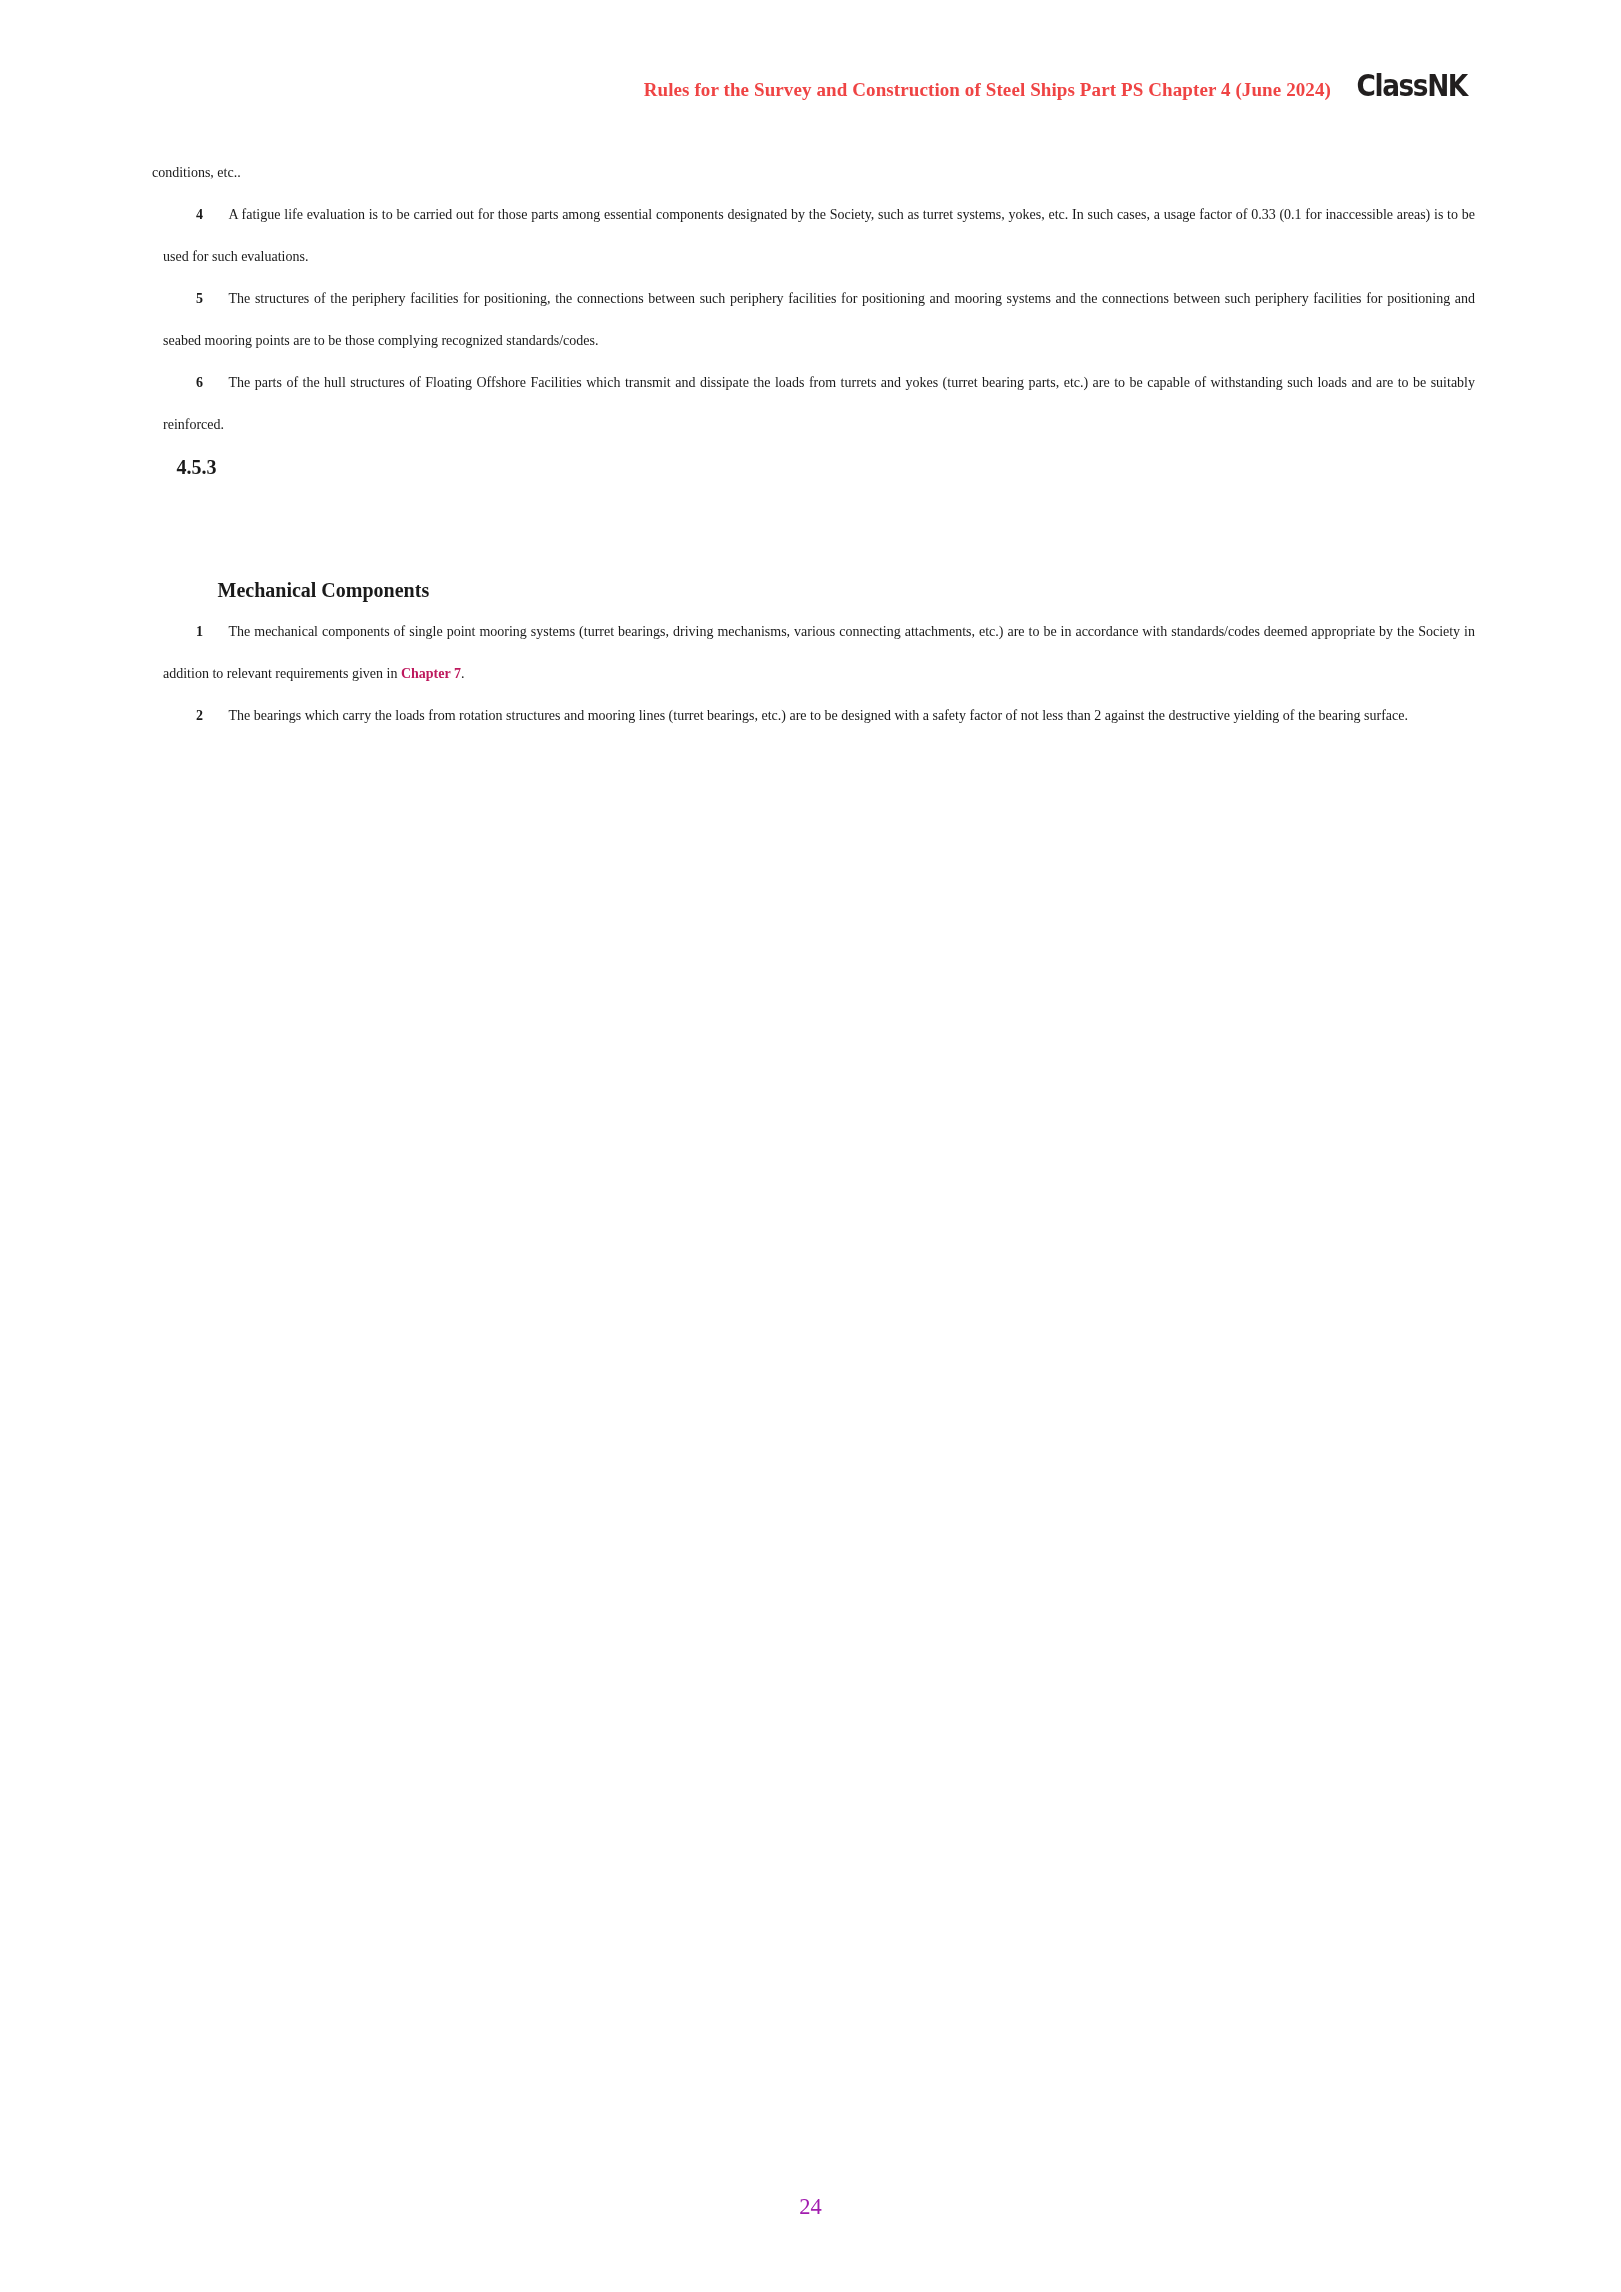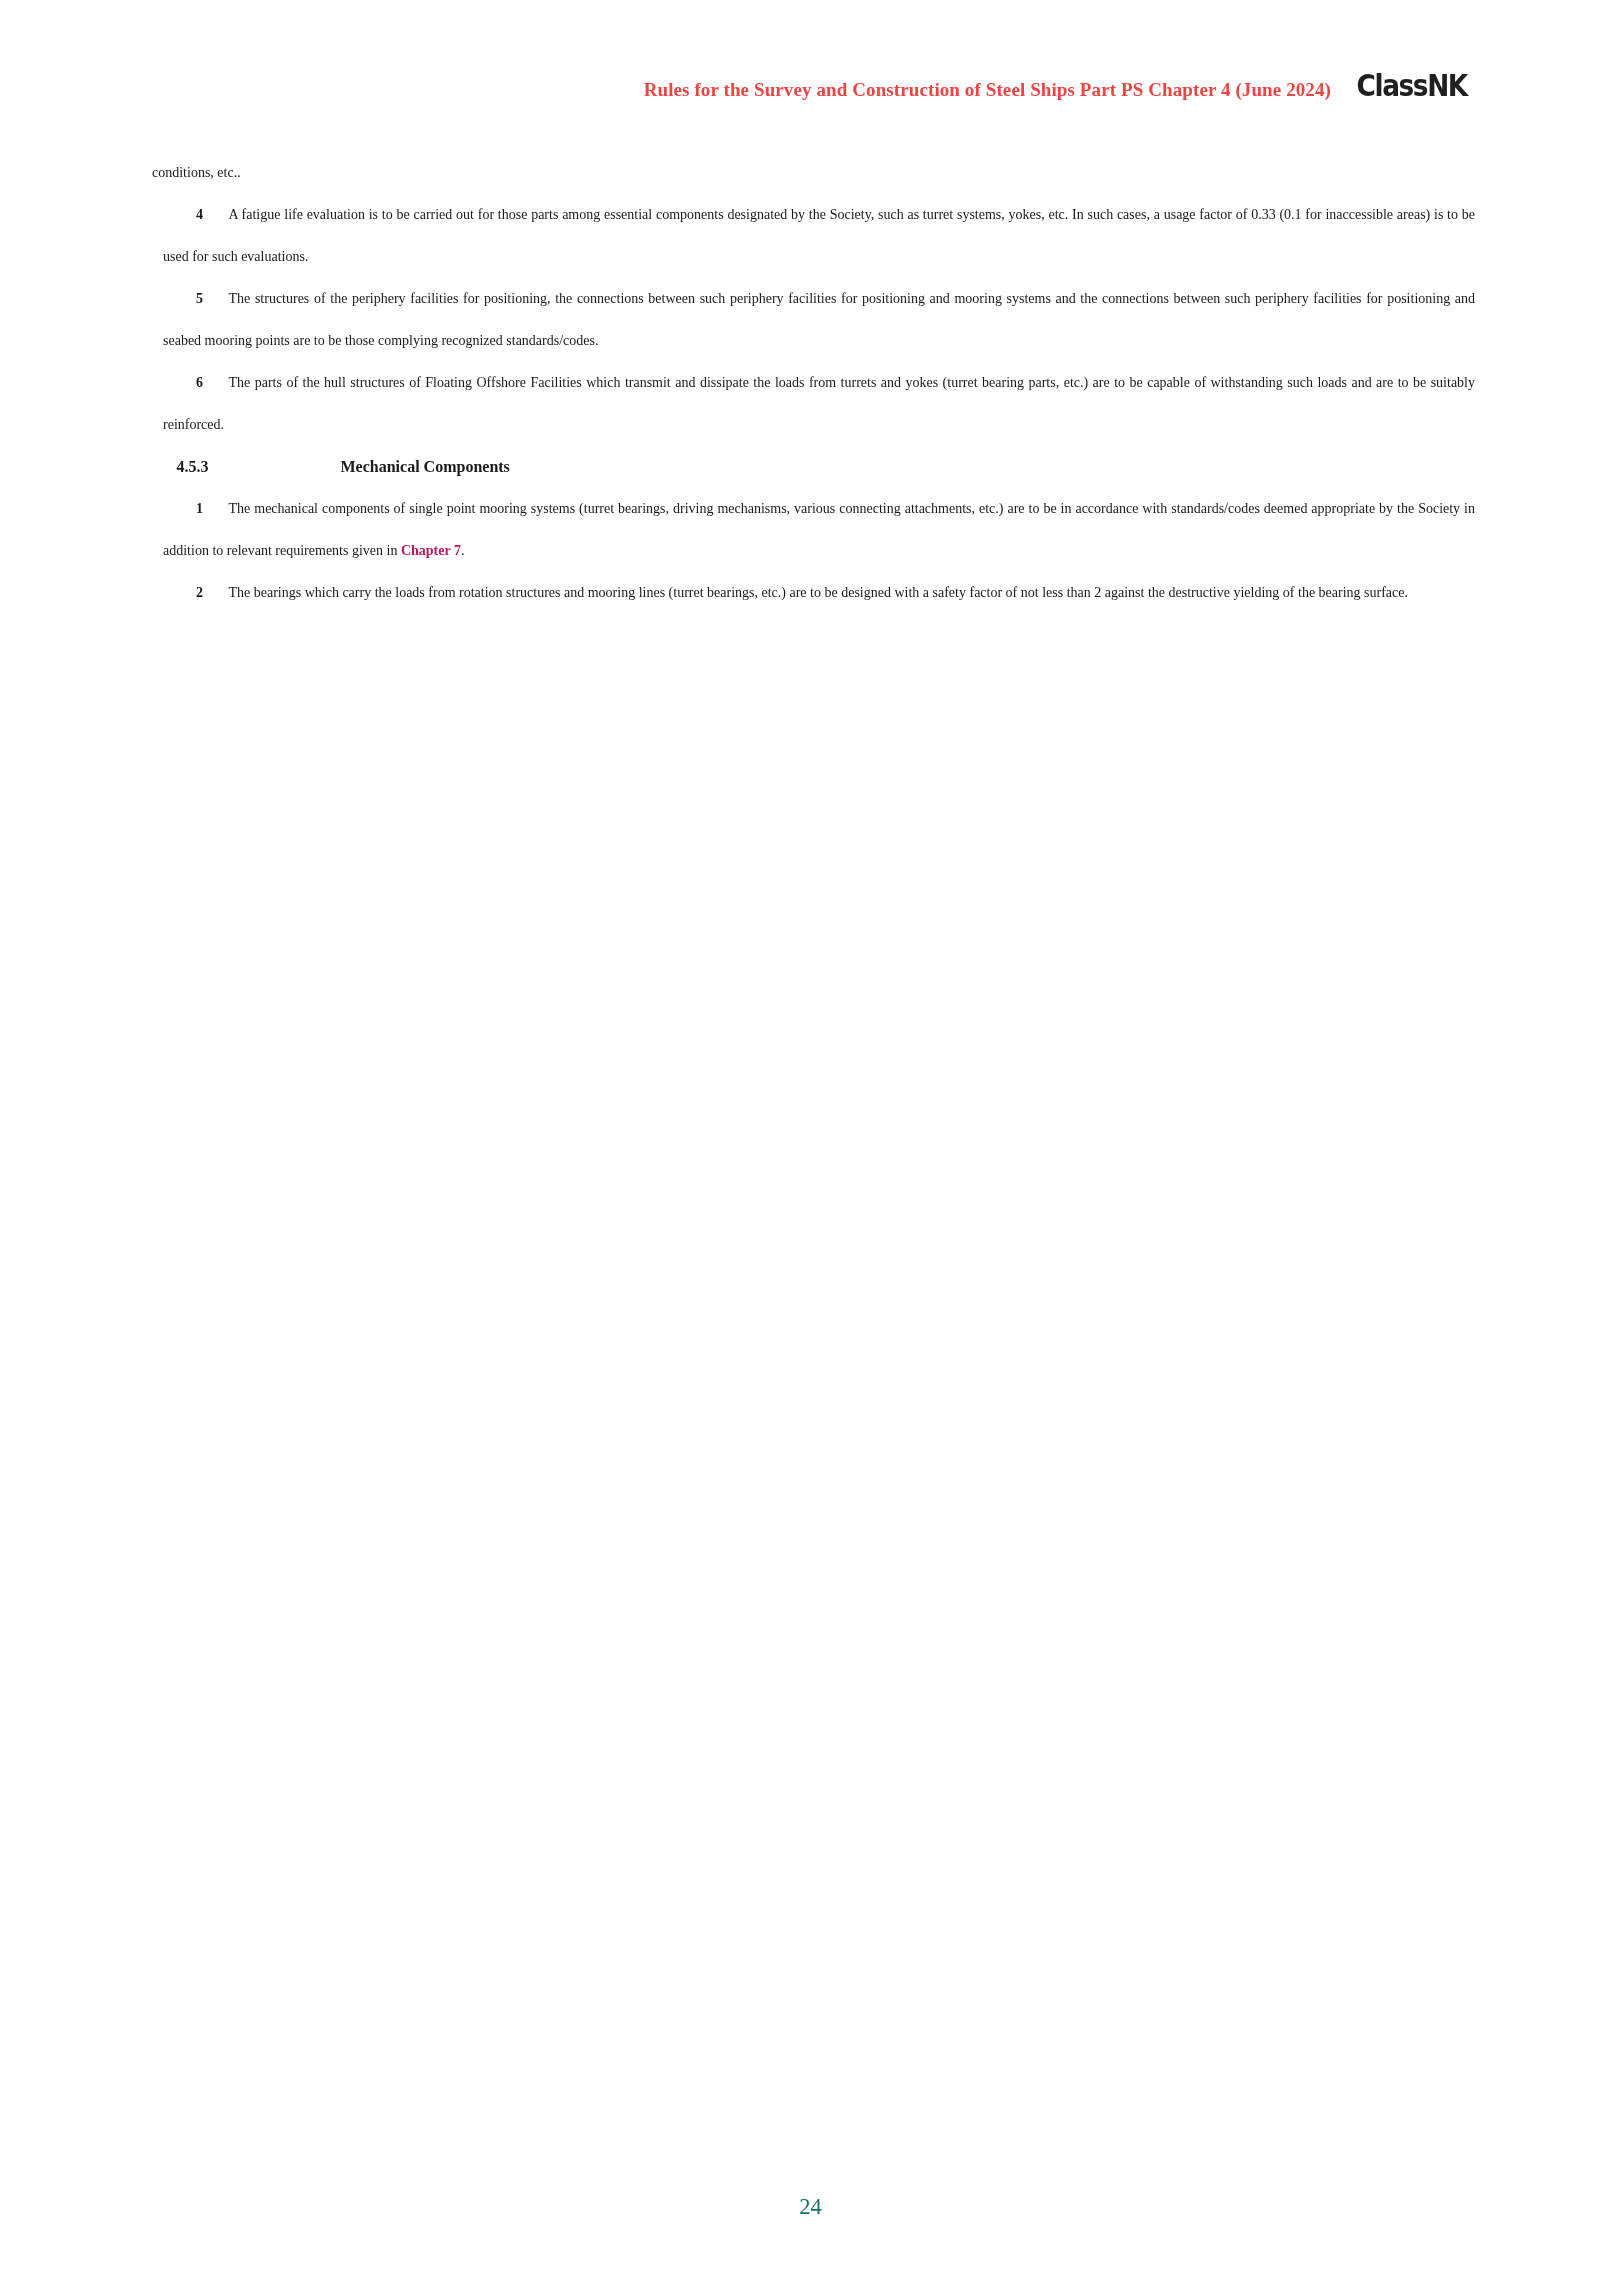--- a/index.html
+++ b/index.html
@@ -79,27 +79,28 @@
     text-indent: 33px;
     margin-left: 11px;
   }
 
   .para-num {
     font-weight: bold;
     margin-right: 25.5px;
   }
 
   .heading {
-    font-size: 16px;
+    font-size: 20px;
     line-height: 42px;
     font-weight: bold;
     margin: 0;
     display: flex;
     text-indent: 0;
     padding-left: 24.5px;
+    flex-direction: column;
   }
 
   .heading-num {
     width: 123px;
     flex: 0 0 123px;
   }
 
   .heading-text {
     flex: 1 1 auto;
     margin-left: 41px;
@@ -111,21 +112,21 @@
   }
 
   
   .page-number {
     position: absolute;
     left: 0;
     right: 0;
     top: 2194px;
     text-align: center;
     font-size: 22.5px;
-    color: #0f766e;
+    color: #a21caf;
     font-family: "Liberation Serif", "DejaVu Serif", serif;
   }
 </style>
 </head>
 <body>
 
 <div class="page">
 
   <div class="running-header">
     <span class="header-title">Rules for the Survey and Construction of Steel Ships Part PS Chapter 4 (June 2024)</span>

